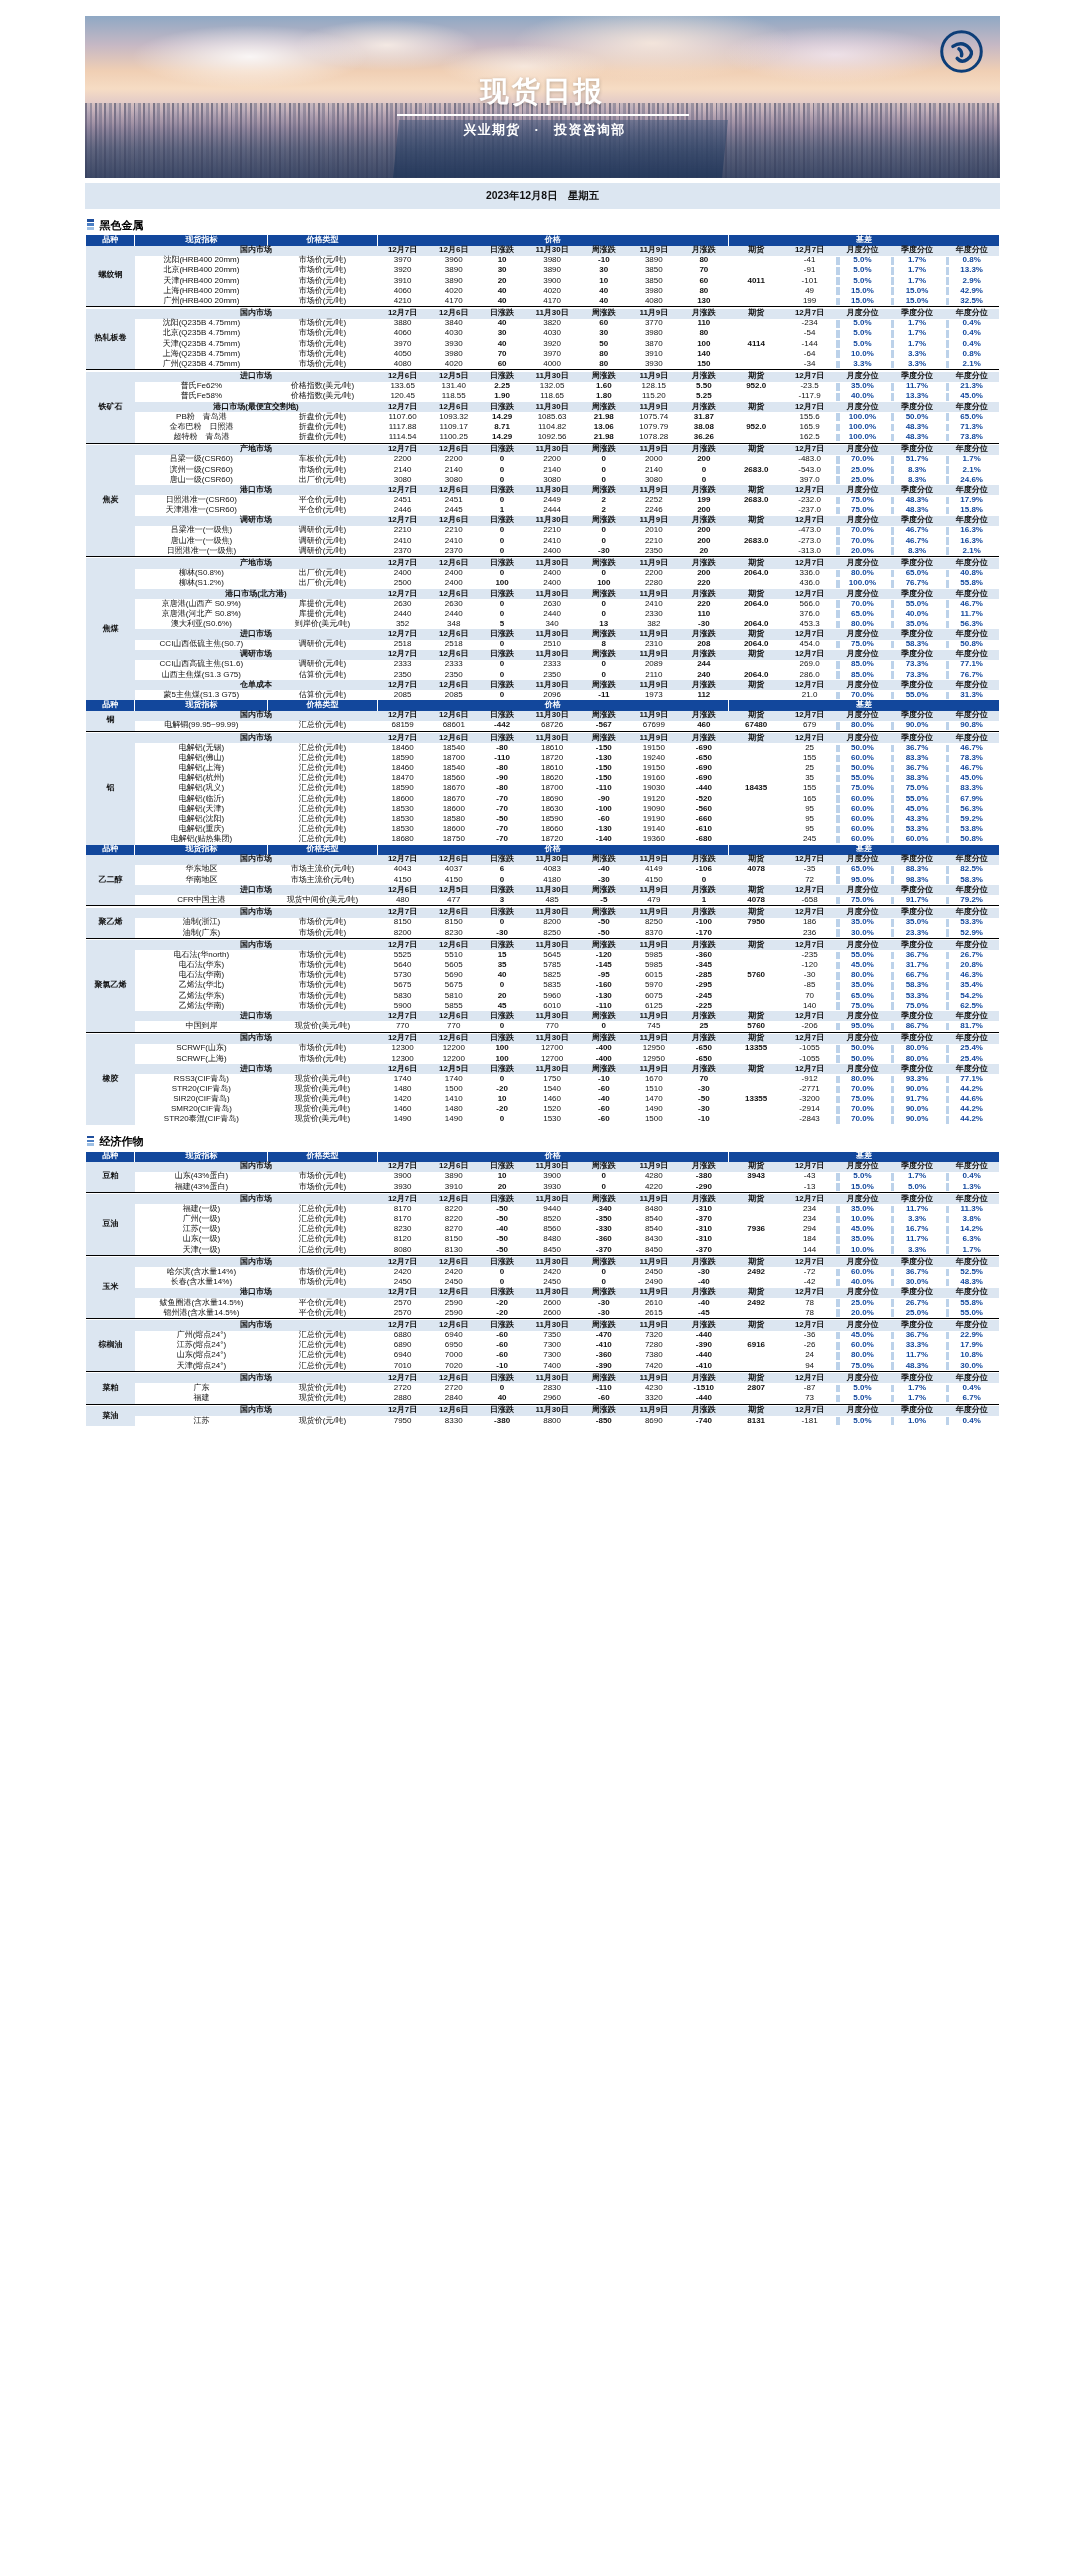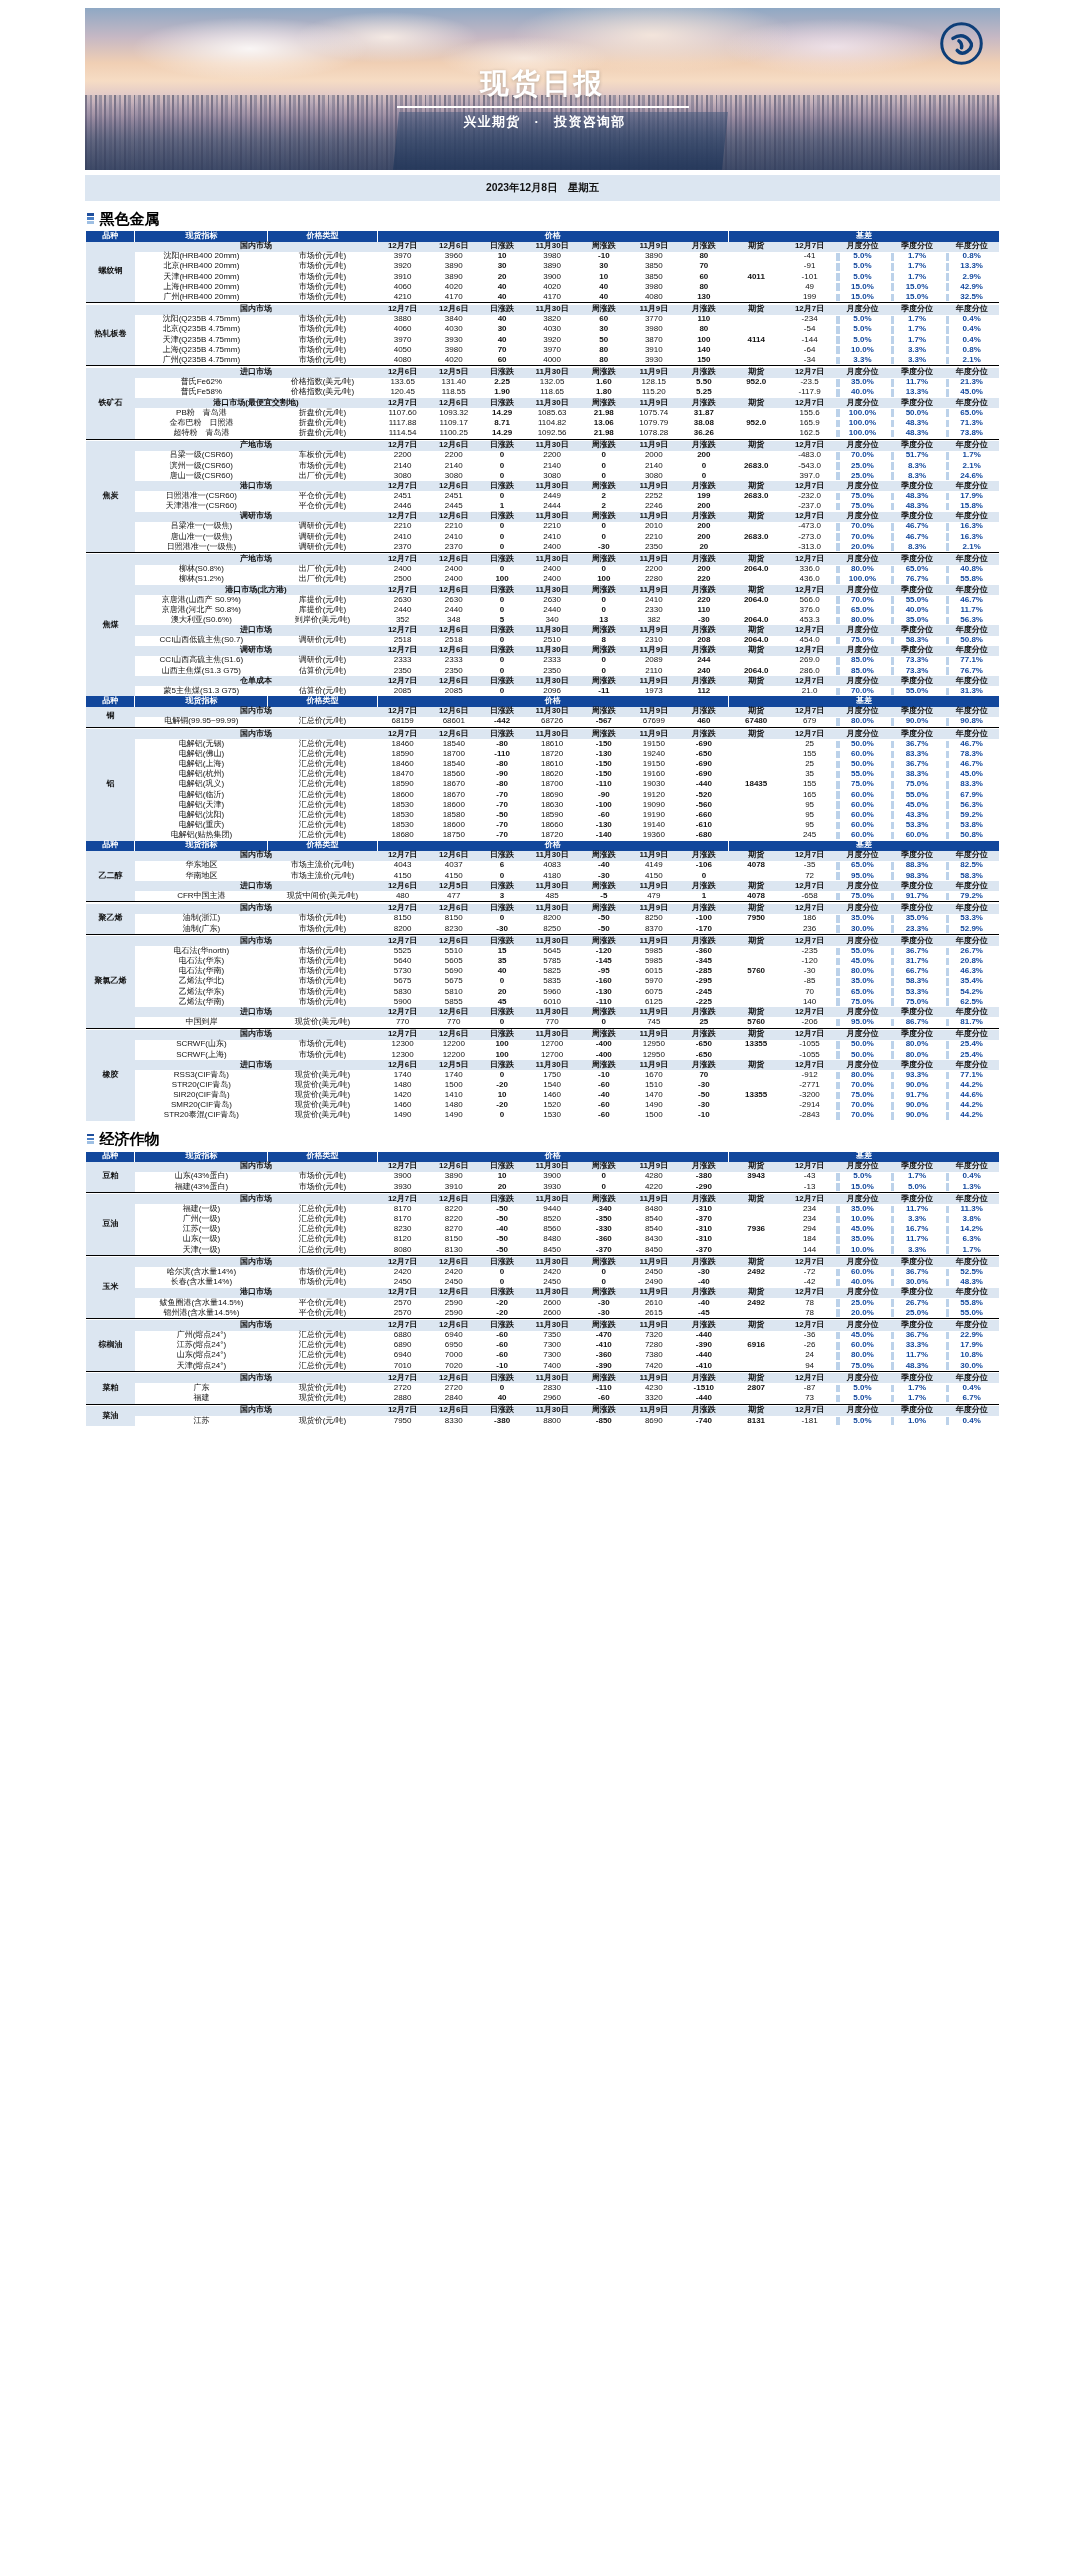--- a/index.html
+++ b/index.html
@@ -3,21 +3,21 @@
 <meta charset="utf-8">
 <style>
   * { box-sizing: border-box; }
   html, body { margin:0; padding:0; }
   body {
     width: 1085px;
     background: #ffffff;
     font-family: "Liberation Sans", "DejaVu Sans", sans-serif;
     color: #000;
   }
-  .page { width: 922px; margin: 8px auto; padding: 0 0 6.5px 0; }
+  .page { width: 922px; margin: 16px auto; padding: 0 0 6.5px 0; }
 
   
   .hero {
     position: relative;
     height: 162px;
     margin: 3.9px 3.9px 0 3.9px;
     overflow: hidden;
     background:
       linear-gradient(180deg,#8fa8c4 0%, #c6b8c4 18%, #f0cfb4 34%, #f6dcc4 45%,
                       #d9c2c9 58%, #9b8fa8 70%, #5b6b86 82%, #2e4360 100%);
@@ -72,21 +72,21 @@
 
   
   .sec {
     display:flex; align-items:center; gap:5.8px;
     margin: 9px 0 2.6px 5.2px;
   }
   .sec .mark { display:inline-block; width:7.1px; }
   .sec .mark i { display:block; height:2.6px; margin-bottom:1.3px; background:#1f4e9c; }
   .sec .mark i:nth-child(2){ background:#4a7ec4; }
   .sec .mark i:nth-child(3){ background:#9ebfe3; }
-  .sec .t { font-size:15px; font-weight:bold; color:#000; }
+  .sec .t { font-size:11px; font-weight:bold; color:#000; }
 
   
   table.grid { width: calc(100% - 9px); margin:0 4.5px; border-collapse: collapse; table-layout: fixed; }
   table.grid td, table.grid th { padding:0.6px 1.3px; font-size:8px; line-height:1.12; }
   .hdr th {
     background:#12479c; color:#fff; font-weight:bold; text-align:center;
     font-size:9px; padding:3.2px 1.3px; border-right:1.3px solid #fff;
   }
   .hdr th:last-child { border-right:none;font-family:Liberation Mono, monospace; }
 

